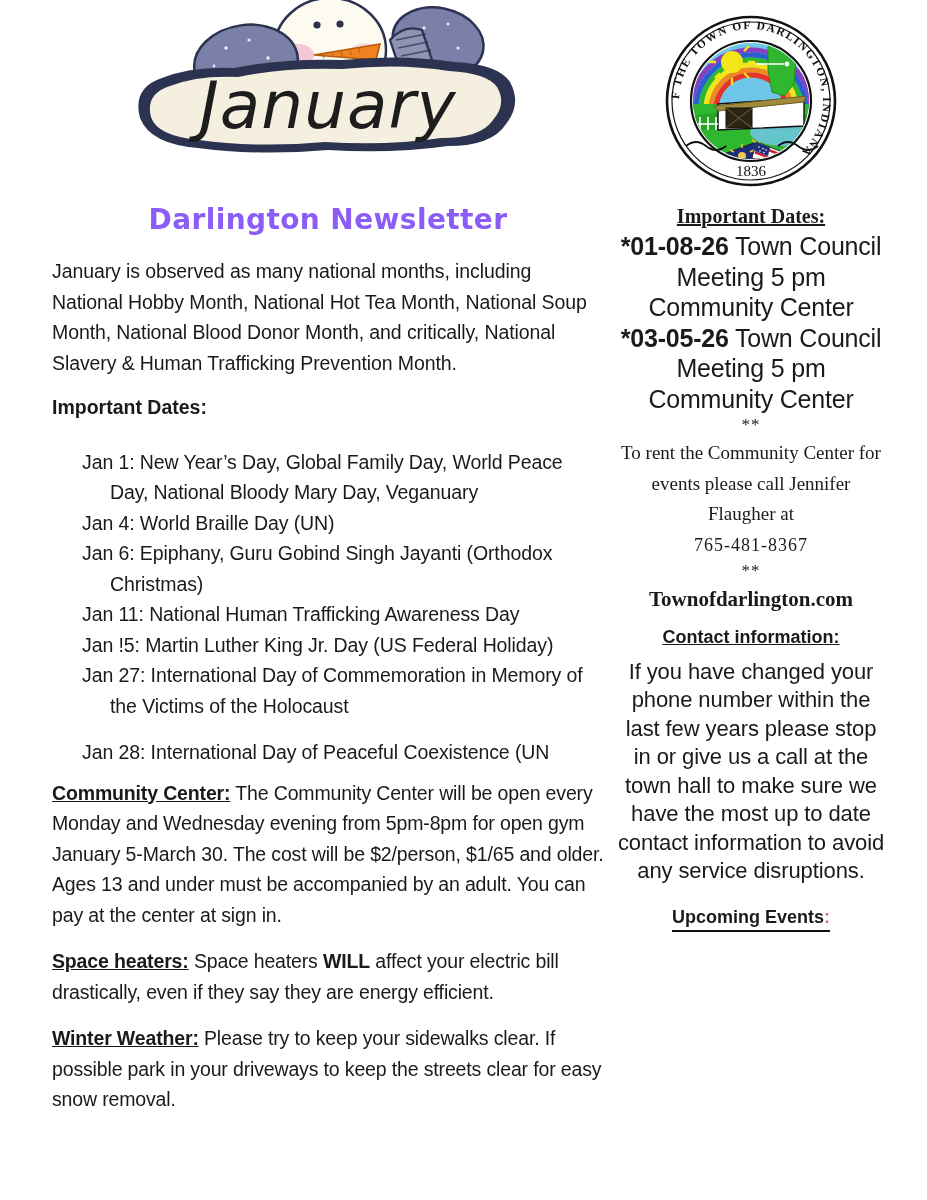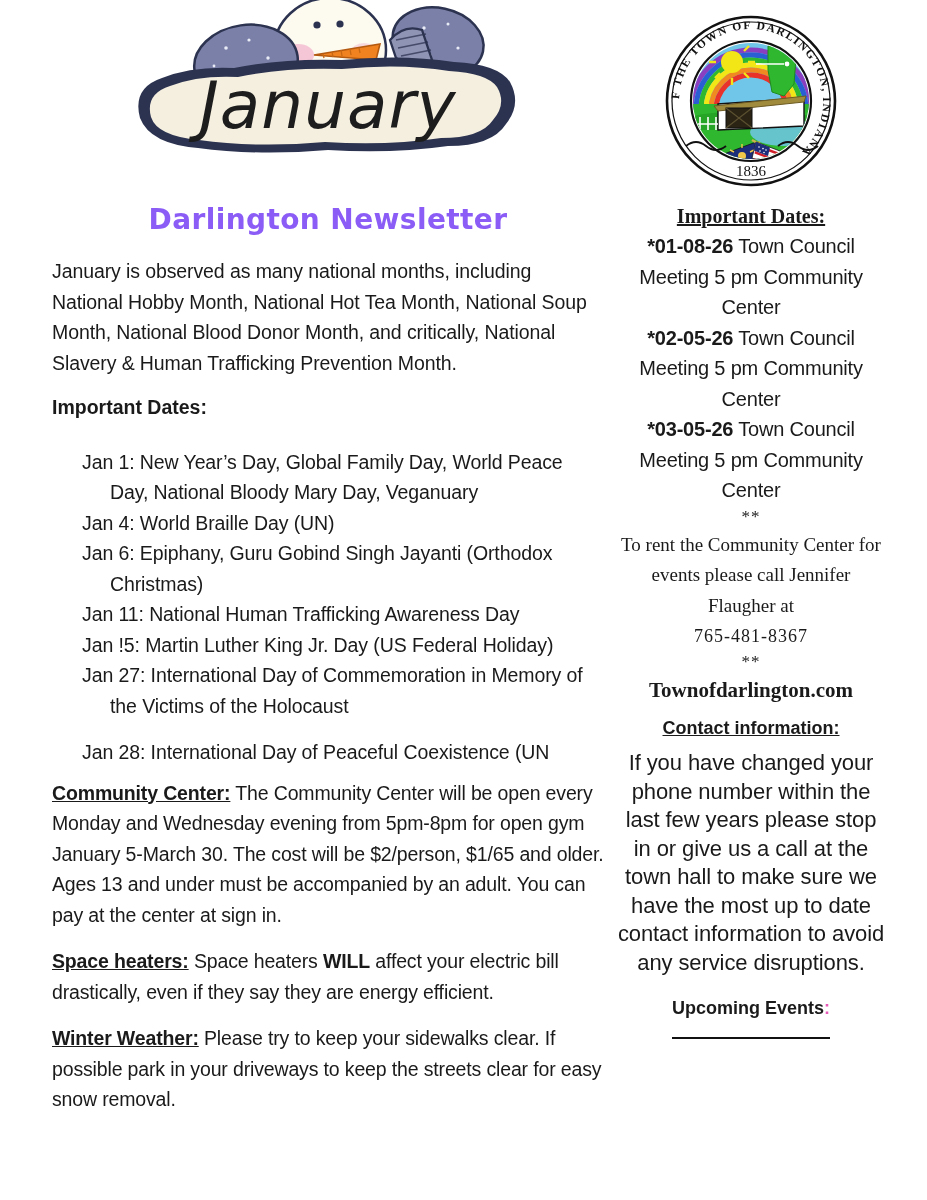--- a/index.html
+++ b/index.html
@@ -90,21 +90,21 @@
   }
   .r-head-serif{
     font-family:"Liberation Serif", serif;
     font-weight:bold;
     font-size:20px;
     text-decoration:underline;
     margin:4px 0 3px 0;
     line-height:24px;
   }
   .r-dates{
-    font-size:20px;
+    font-size:25px;
     line-height:30.5px;
     letter-spacing:-0.2px;
   }
   .r-dates .dt{font-weight:bold;}
   .stars{
     font-family:"Liberation Serif", serif;
     font-size:17px;
     line-height:22px;
     letter-spacing:1px;
   }
@@ -139,21 +139,21 @@
     line-height:28.5px;
     letter-spacing:-0.1px;
   }
   .r-upcoming{
     font-size:18px;
     font-weight:bold;
     line-height:26px;
     margin-top:18px;
     display:inline-block;
     border-bottom:2px solid #111;
-    padding-bottom:16px;
+    padding-bottom:0px;
   }
   .pink-colon{color:#e85ab8;}
 </style>
 </head>
 <body>
 
 <div class="page">
 
   <div class="left-col">
 
@@ -341,23 +341,20 @@
       </svg>
     </div>
 
     <div class="r-head-serif">Important Dates:</div>
 
     <div class="r-dates">
       <div>
         <span class="dt">*01-08-26</span><span> Town Council Meeting 5 pm Community Center</span>
       </div>
       <div>
-        <span class="dt">*02-05-26</span><span> Town Council Meeting 5 pm Community Center</span>
-      </div>
-      <div>
         <span class="dt">*03-05-26</span><span> Town Council Meeting 5 pm Community Center</span>
       </div>
     </div>
 
     <div class="stars">**</div>
 
     <div class="r-serif-block">To rent the Community Center for events please call Jennifer Flaugher at</div>
     <div class="r-phone">765-481-8367</div>
 
     <div class="stars">**</div>

